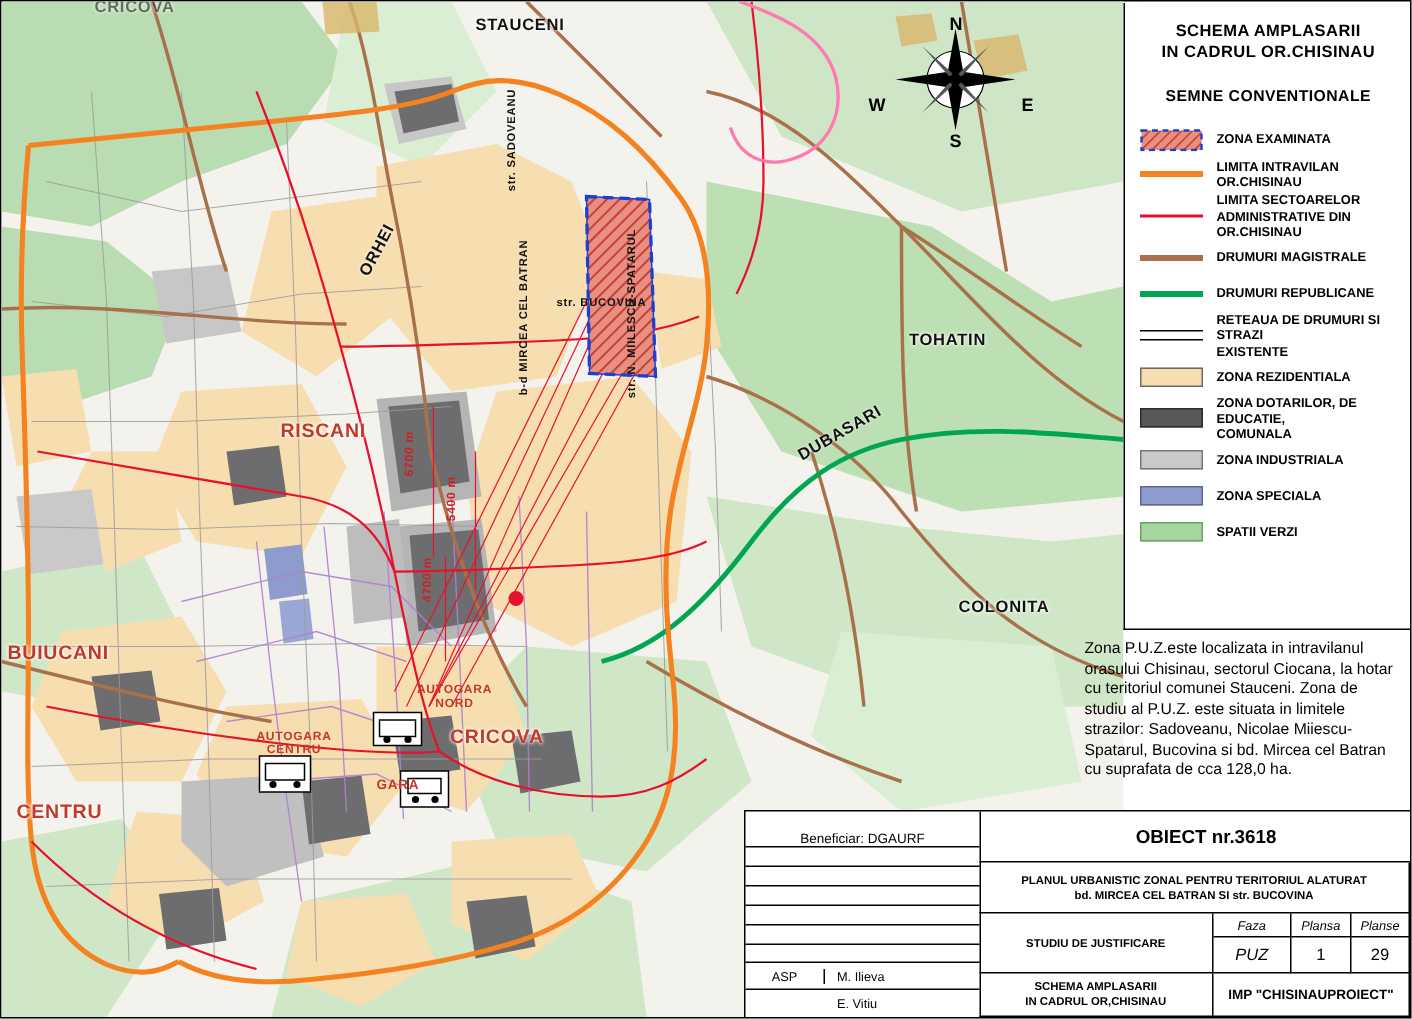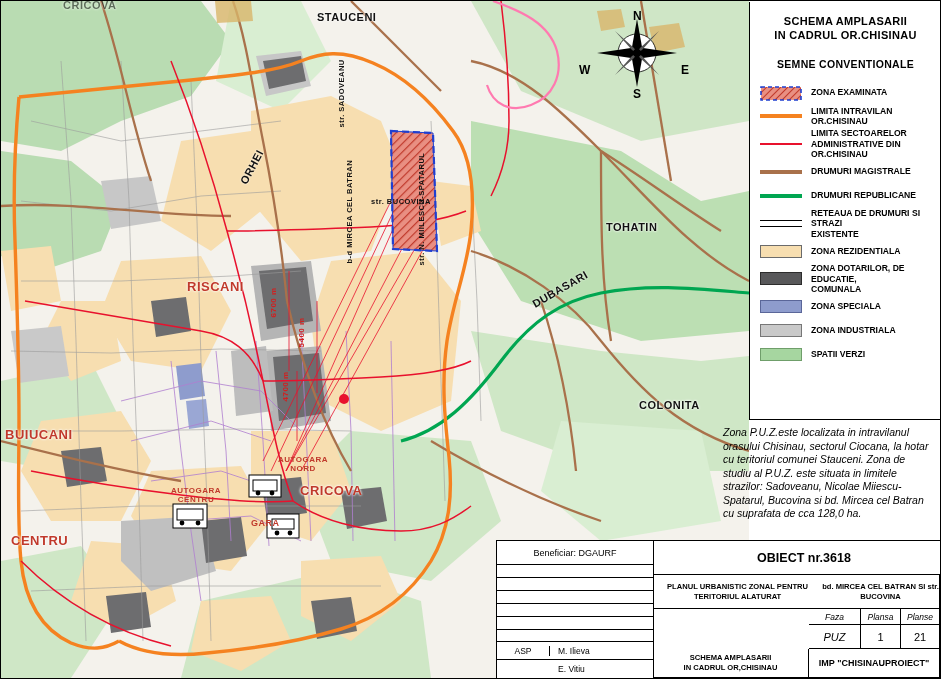--- a/index.html
+++ b/index.html
@@ -16,21 +16,21 @@
   #map svg{position:absolute;left:0;top:0;}
 
   .maplabel{position:absolute;font-weight:bold;letter-spacing:.5px;pointer-events:none;}
   .district{color:#c0392b;font-size:13px;text-shadow:0 0 2px #fff,0 0 3px #fff;}
   .village{color:#111;font-size:11px;text-shadow:0 0 2px #fff,0 0 3px #fff;}
   .roadname{color:#111;font-size:9px;font-weight:bold;text-shadow:0 0 2px #fff;}
   .dimtext{color:#d02020;font-size:8px;font-weight:bold;}
   .streetlbl{color:#111;font-size:7.5px;font-weight:bold;}
 
   
-  #notebox{position:absolute;left:722px;top:425px;width:212px;font-size:10.5px;line-height:13.5px;color:#000;font-style:italic;}
+  #notebox{position:absolute;left:722px;top:425px;width:212px;font-size:10.5px;line-height:13.5px;color:#000;}
 
   
   #legend{position:absolute;left:748px;top:1px;width:192px;height:418px;background:#fff;border-left:1px solid #000;border-bottom:1px solid #000;box-sizing:border-box;}
   #legend h1{font-size:11px;text-align:center;margin:12px 6px 0 6px;line-height:14px;letter-spacing:.3px;}
   #legend h2{font-size:10.5px;text-align:center;margin:16px 6px 10px 6px;letter-spacing:.3px;}
   .legrow{display:flex;align-items:center;margin:0 0 0 10px;min-height:24px;}
   .swatch{width:42px;height:13px;flex:0 0 42px;margin-right:9px;box-sizing:border-box;}
   .legtext{font-size:8.6px;line-height:10.5px;font-weight:bold;color:#000;}
 
   
@@ -333,41 +333,41 @@
       <span class="legtext">ZONA REZIDENTIALA</span>
     </div>
 
     <div class="legrow">
       <span class="swatch" style="background:#58585a;border:1px solid #2c2c2c;"></span>
       <span class="legtext" style="white-space:pre-line;">ZONA DOTARILOR, DE EDUCATIE,
 COMUNALA</span>
     </div>
 
     <div class="legrow">
+      <span class="swatch" style="background:#c9c9c9;border:1px solid #777;"></span>
+      <span class="legtext">ZONA INDUSTRIALA</span>
+    </div>
+
+    <div class="legrow">
       <span class="swatch" style="background:#8e9ccd;border:1px solid #5a6699;"></span>
       <span class="legtext">ZONA SPECIALA</span>
     </div>
 
     <div class="legrow">
-      <span class="swatch" style="background:#c9c9c9;border:1px solid #777;"></span>
-      <span class="legtext">ZONA INDUSTRIALA</span>
-    </div>
-
-    <div class="legrow">
       <span class="swatch" style="background:#a6d6a0;border:1px solid #6f9e6a;"></span>
       <span class="legtext">SPATII VERZI</span>
     </div>
   </div>
 
   <div id="notebox">Zona P.U.Z.este localizata in intravilanul orasului Chisinau, sectorul Ciocana, la hotar cu teritoriul comunei Stauceni. Zona de studiu al P.U.Z. este situata in limitele strazilor: Sadoveanu, Nicolae Miiescu-Spatarul, Bucovina si bd. Mircea cel Batran cu suprafata de cca 128,0 ha.</div>
 
   <div id="titleblock">
 
     <div class="tbl-left" style="border-right:1px solid #000;">
-      <div class="r" style="top:0;height:24px;display:flex;align-items:center;justify-content:center;">
+      <div class="r" style="top:0;height:24px;display:flex;align-items:flex-end;justify-content:center;">
         <span class="benef">Beneficiar: DGAURF</span>
       </div>
       <div class="r" style="top:24px;height:13px;"></div>
       <div class="r" style="top:37px;height:13px;"></div>
       <div class="r" style="top:50px;height:13px;"></div>
       <div class="r" style="top:63px;height:13px;"></div>
       <div class="r" style="top:76px;height:13px;"></div>
       <div class="r" style="top:89px;height:12px;"></div>
       <div class="r" style="top:101px;height:18px;display:flex;align-items:center;border-bottom:1px solid #000;">
         <span class="small" style="width:52px;text-align:center;border-right:1px solid #000;">ASP</span>
@@ -376,42 +376,45 @@
       <div class="r" style="top:119px;height:18px;display:flex;align-items:center;border-bottom:none;">
         <span class="small" style="width:52px;text-align:center;border-right:1px solid #000;margin-top:39px;">Sp.princ.</span>
         <span class="small" style="padding-left:8px;">E. Vitiu</span>
       </div>
     </div>
 
     <div class="cell tb-nb" style="left:156px;top:0;width:303px;height:34px;">
       <span class="obj">OBIECT nr.3618</span>
     </div>
 
-    <div class="cell tb-nb" style="left:156px;top:34px;width:287px;height:34px;">
+    <div class="cell tb-nb" style="left:156px;top:34px;width:287px;height:34px;flex-direction:column;">
       <span class="mid">PLANUL URBANISTIC ZONAL  PENTRU TERITORIUL ALATURAT</span>
       <span class="mid">bd. MIRCEA CEL BATRAN SI str. BUCOVINA</span>
     </div>
 
+    <div class="cell" style="left:156px;top:68px;width:156px;height:40px;">
+      <span class="mid">STUDIU DE JUSTIFICARE</span>
+    </div>
     <div class="cell" style="left:312px;top:68px;width:52px;height:16px;">
       <span class="fz">Faza</span>
     </div>
     <div class="cell" style="left:364px;top:68px;width:40px;height:16px;">
       <span class="fz">Plansa</span>
     </div>
     <div class="cell tb-nb" style="left:404px;top:68px;width:39px;height:16px;">
       <span class="fz">Planse</span>
     </div>
     <div class="cell" style="left:312px;top:84px;width:52px;height:24px;font-style:italic;">
       <span class="fzv">PUZ</span>
     </div>
     <div class="cell" style="left:364px;top:84px;width:40px;height:24px;">
       <span class="fzv">1</span>
     </div>
     <div class="cell tb-nb" style="left:404px;top:84px;width:39px;height:24px;">
-      <span class="fzv">21</span>
+      <span class="fzv">29</span>
     </div>
 
     <div class="cell tb-bb" style="left:156px;top:108px;width:156px;height:29px;flex-direction:column;">
       <span class="mid">SCHEMA AMPLASARII</span>
       <span class="mid">IN CADRUL OR,CHISINAU</span>
     </div>
     <div class="cell tb-nb tb-bb" style="left:312px;top:108px;width:131px;height:29px;">
       <span class="org">IMP "CHISINAUPROIECT"</span>
     </div>
   </div>

